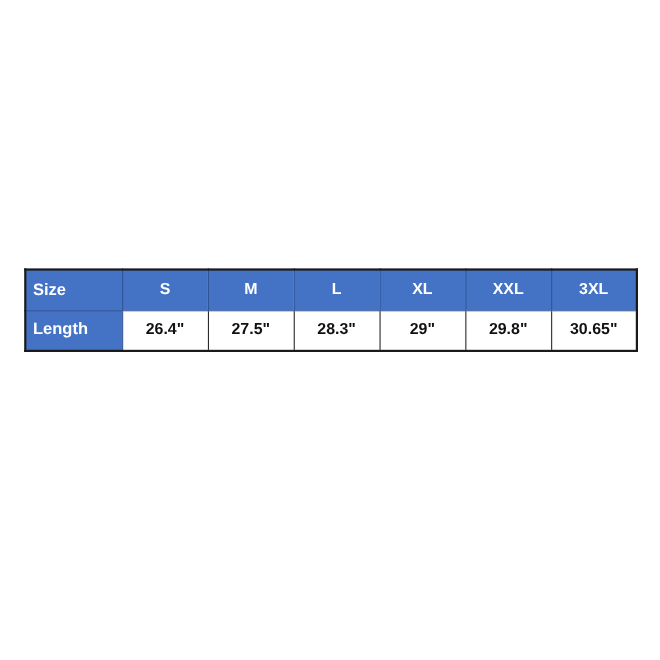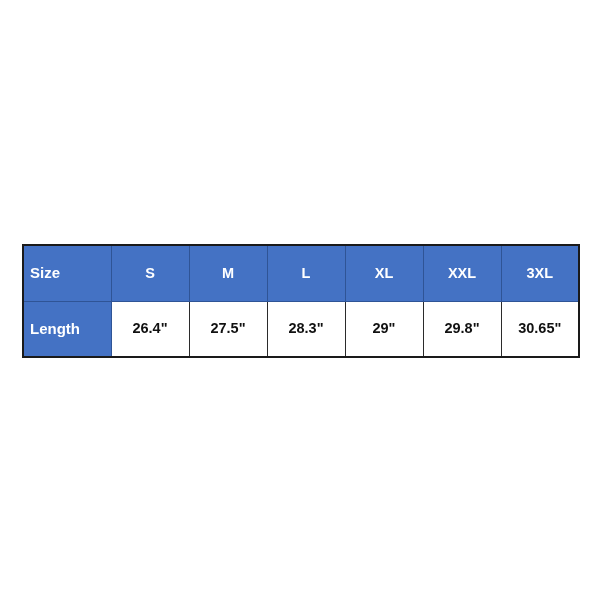--- a/index.html
+++ b/index.html
@@ -13,21 +13,21 @@
     font-family: "Liberation Sans", sans-serif;
     position: relative;
     overflow: hidden;
   }
 
   #size-chart-wrapper {
     position: absolute;
     left: 22px;
     top: 244px;
     width: 556px;
-    height: 114px;
+    height: 76px;
   }
 
   table.size-chart {
     width: 100%;
     height: 100%;
     border-collapse: collapse;
     table-layout: fixed;
     border: 2px solid #1a1a1a;
     background: #ffffff;
   }

